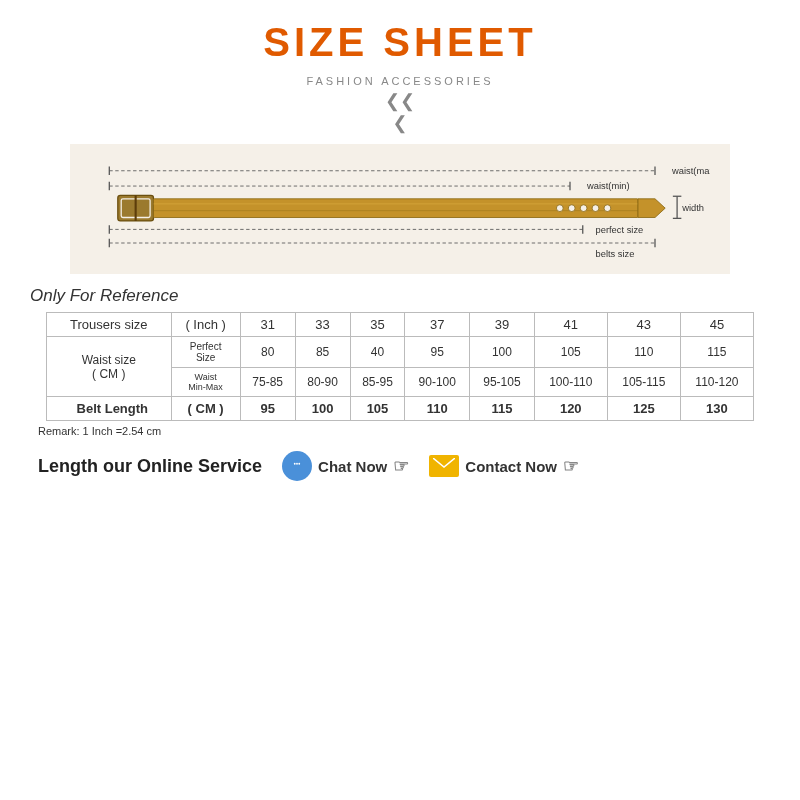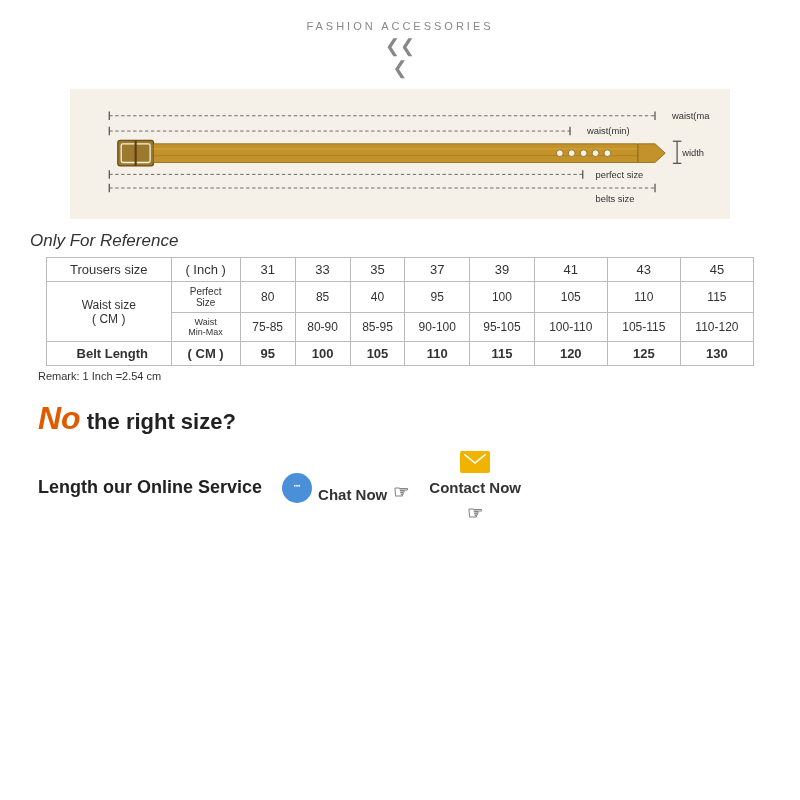--- a/index.html
+++ b/index.html
@@ -141,37 +141,36 @@
     }
 
     .contact-label {
       font-size: 18px;
       font-weight: bold;
       color: #222;
     }
 
     .chat-btn {
       display: flex;
-      align-items: flex-end;
+      align-items: center;
       gap: 6px;
       font-size: 15px;
       font-weight: bold;
       color: #333;
       cursor: pointer;
     }
 
     .contact-btn {
       display: flex;
       align-items: center;
       gap: 6px;
       font-size: 15px;
       font-weight: bold;
       color: #333;
       cursor: pointer;
-      flex-direction: column;
     }
 
     .icon-circle {
       width: 30px;
       height: 30px;
       border-radius: 50%;
       background: #4a90d9;
       display: flex;
       align-items: center;
       justify-content: center;
@@ -199,20 +198,21 @@
     svg.belt-svg {
       width: 100%;
       height: 100%;
     }
   </style>
 </head>
 <body>
 
 <div class="container">
 
+  <div class="title">SIZE SHEET</div>
   <div class="subtitle">FASHION ACCESSORIES</div>
   <div class="chevron">❮❮<br>❮</div>
 
   <div class="belt-diagram">
     <svg class="belt-svg" viewBox="0 0 720 120" xmlns="http://www.w3.org/2000/svg">
 
       <line x1="18" y1="15" x2="660" y2="15" stroke="#555" stroke-width="1" stroke-dasharray="4,3"></line>
       <line x1="18" y1="10" x2="18" y2="20" stroke="#555" stroke-width="1.5"></line>
       <line x1="660" y1="10" x2="660" y2="20" stroke="#555" stroke-width="1.5"></line>
       <text x="680" y="19" font-size="11" fill="#333">waist(max)</text>
@@ -304,23 +304,20 @@
       <td>115</td>
       <td>120</td>
       <td>125</td>
       <td>130</td>
     </tr>
   </tbody>
     </table>
 
   <div class="remark">Remark: 1 Inch =2.54 cm</div>
 
-  <div class="no-size-section">
-    <span class="no-text">No</span><span class="right-size-text"> the right size?</span>
-  </div>
 
   <div class="contact-section">
     <span class="contact-label">Length our Online Service</span>
 
     <div class="chat-btn">
       <div class="icon-circle">
         <svg width="18" height="18" viewBox="0 0 24 24" fill="white">
           <circle cx="12" cy="10" r="6" fill="#4a90d9"></circle>
           <circle cx="9" cy="9" r="1.2" fill="white"></circle>
           <circle cx="12" cy="9" r="1.2" fill="white"></circle>

